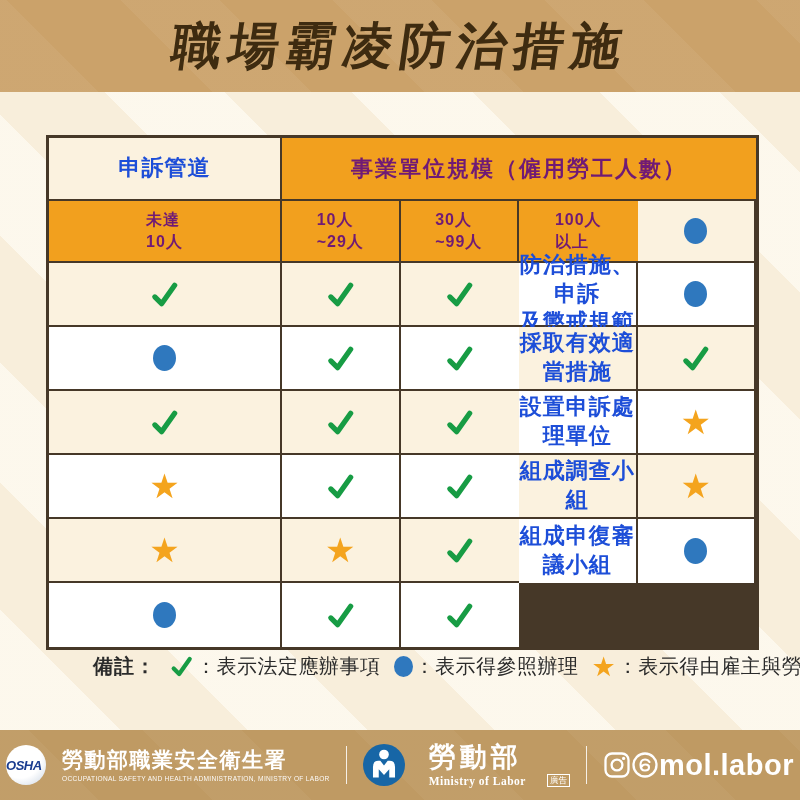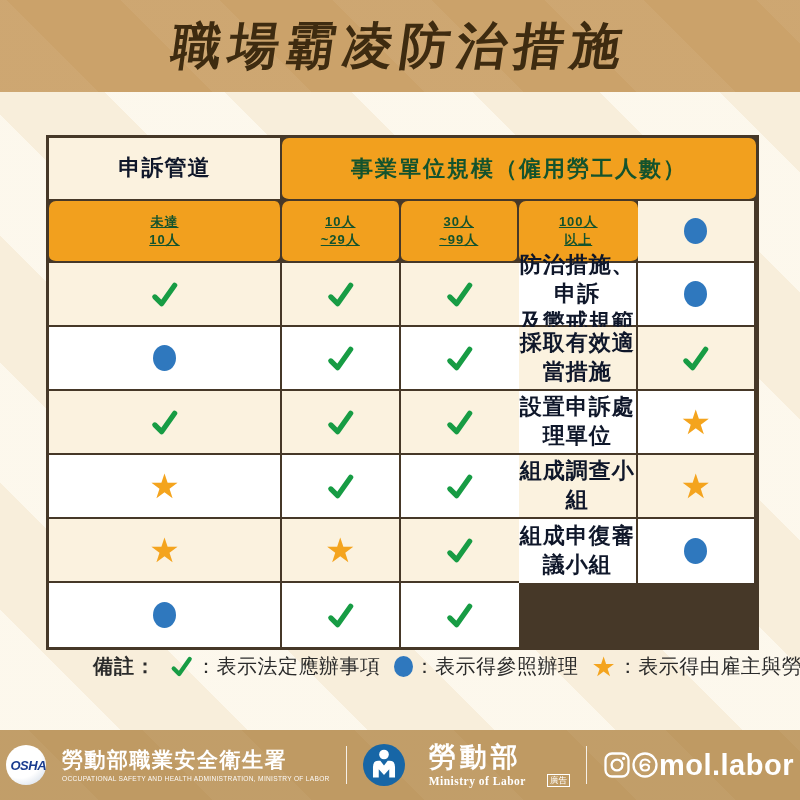--- a/index.html
+++ b/index.html
@@ -35,26 +35,26 @@
     background:var(--border-brown,#463828);
   }
   .cell{
     display:flex;align-items:center;justify-content:center;
     border-right:2px solid var(--border-brown,#463828);
     border-bottom:2px solid var(--border-brown,#463828);
     box-sizing:border-box;
   }
   .cell.last-col{border-right:none;}
   .cell.last-row{border-bottom:none;}
-  .header-cell{background:var(--header-orange,#F2A01E);color:#14532d;font-weight:700;text-align:center;border-radius:7px;}
+  .header-cell{background:var(--header-orange,#F2A01E);color:#701a75;font-weight:700;text-align:left;}
   .corner-cell{grid-column:1;grid-row:1/3;font-size:23px;letter-spacing:2px;}
   .group-cell{grid-column:2/6;grid-row:1;font-size:22px;letter-spacing:2px;}
-  .sub-cell{grid-row:2;font-size:13px;line-height:1.35;white-space:pre-line;letter-spacing:1px;text-decoration:underline;}
+  .sub-cell{grid-row:2;font-size:16px;line-height:1.35;white-space:pre-line;letter-spacing:1px;}
   .label-cell{
-    font-size:22px;font-weight:700;color:#0f172a;letter-spacing:1px;
+    font-size:22px;font-weight:700;color:#1d4ed8;letter-spacing:1px;
     white-space:pre-line;text-align:center;line-height:1.3;
   }
   .row-cream{background:var(--row-cream,#FBF2DF);}
   .row-white{background:#FFFFFF;}
   
   .mark{display:inline-flex;align-items:center;justify-content:center;line-height:1;}
   .mark-check svg{width:31px;height:31px;display:block;}
   .mark-circle{width:23px;height:26px;border-radius:50%;background:var(--circle-blue,#2F78BE);}
   .mark-star{font-family:"DejaVu Sans",sans-serif;font-size:34px;color:var(--star-orange,#F4A41E);}
   
@@ -72,21 +72,21 @@
   
   .footer{
     position:absolute;bottom:0;left:0;width:800px;height:70px;
     background:var(--footer-tan,#BF9A63);
     background-image:repeating-linear-gradient(45deg,rgba(255,255,255,.04) 0 70px,rgba(255,255,255,0) 70px 150px);
     display:flex;align-items:center;justify-content:center;gap:16px;color:#FFFFFF;
   }
   .osha-logo{
     width:40px;height:40px;border-radius:50%;flex:0 0 auto;
     background:radial-gradient(circle at 35% 30%,#FFFFFF 55%,#C9D4E2 100%);
-    display:flex;align-items:center;justify-content:flex-end;
+    display:flex;align-items:center;justify-content:flex-start;
   }
   .osha-logo span{font-size:13px;font-weight:800;font-style:italic;color:var(--osha-navy,#1A3C8F);letter-spacing:-.5px;}
   .agency-block{display:flex;flex-direction:column;line-height:1.15;}
   .agency-name{font-size:21px;font-weight:700;letter-spacing:1.5px;}
   .agency-name-en{font-size:6.6px;letter-spacing:.3px;margin-top:3px;opacity:.95;}
   .v-divider{width:1px;height:38px;background:rgba(255,255,255,.85);flex:0 0 auto;}
   .mol-logo{width:42px;height:42px;flex:0 0 auto;}
   .mol-block{display:flex;flex-direction:column;line-height:1.1;margin-left:8px;}
   .mol-name{font-size:27px;font-weight:700;letter-spacing:4px;}
   .mol-sub{display:flex;align-items:center;gap:21px;margin-top:2px;}

